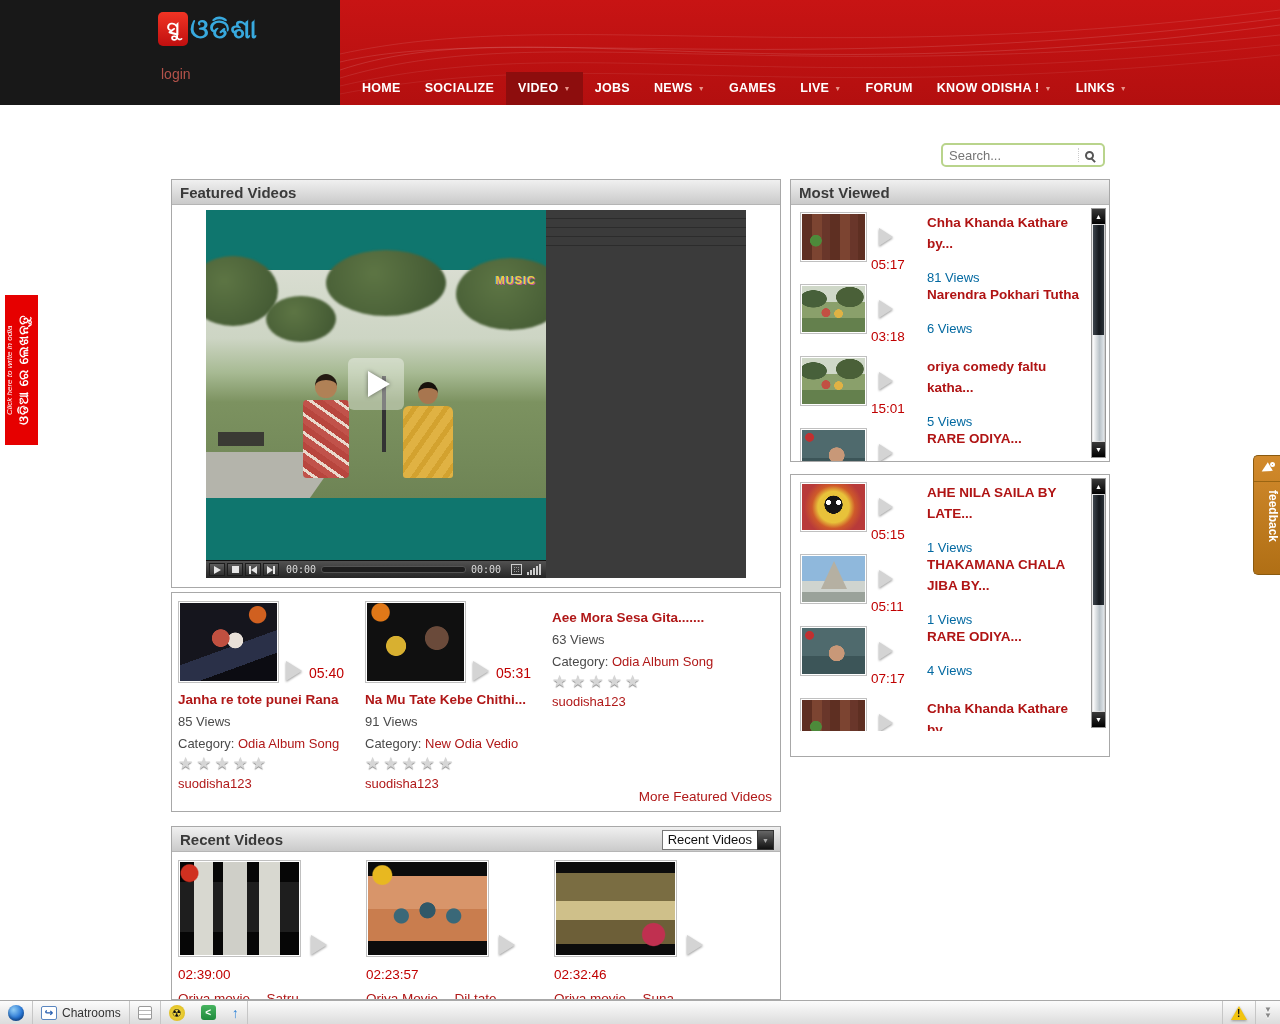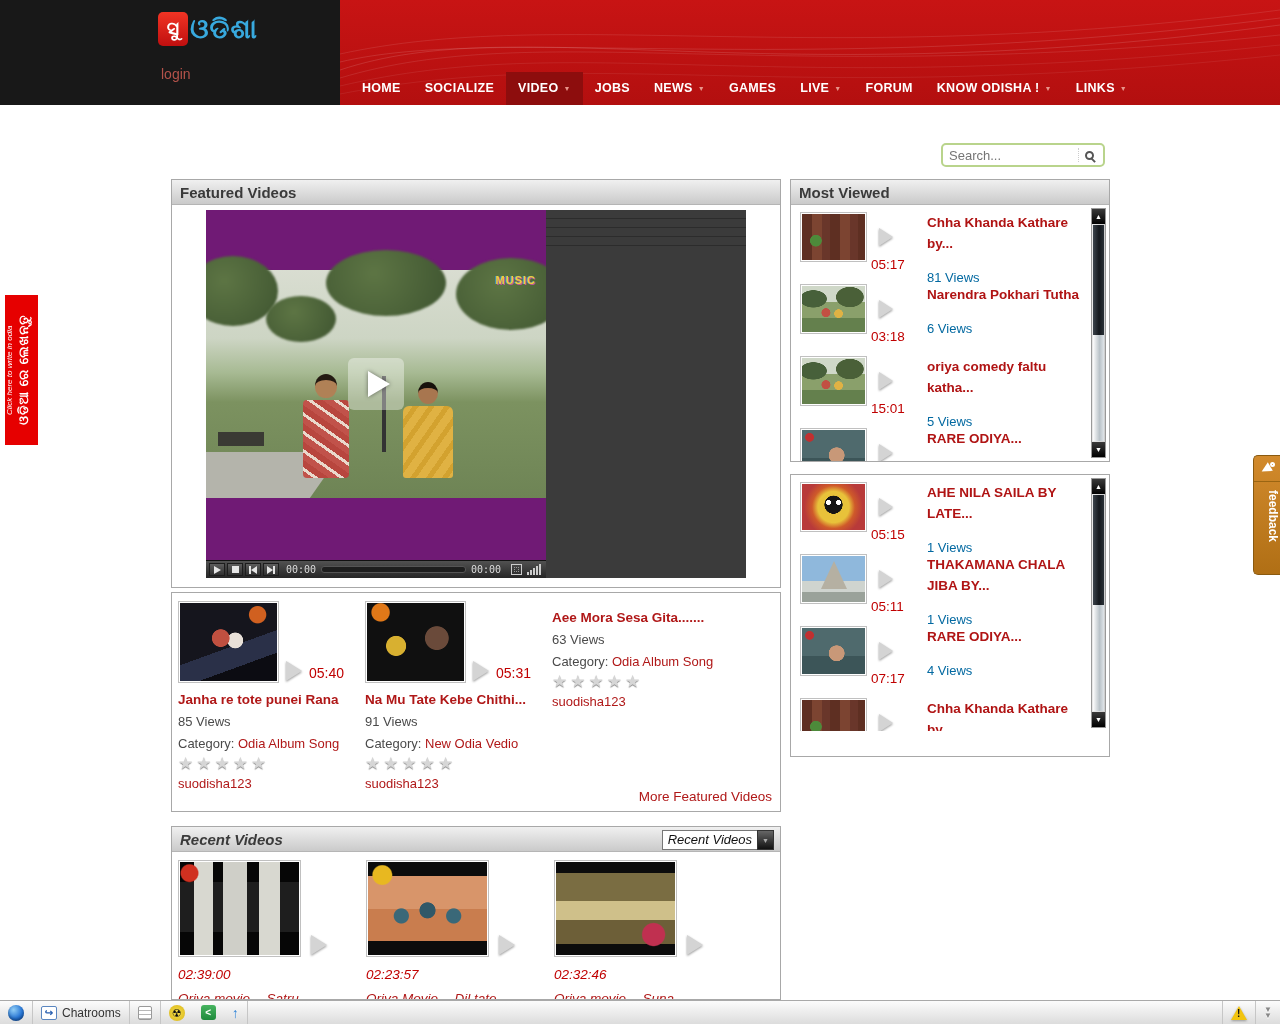--- a/index.html
+++ b/index.html
@@ -31,21 +31,21 @@
 
   
   .box { position:absolute; left:171px; width:610px; border:1px solid #a8a8a8; background:#fff; }
   .box-header { height:25px; background:linear-gradient(#f0f0f0,#cacaca); border-bottom:1px solid #b5b5b5;
                 display:flex; align-items:center; padding:0 8px; font-size:15px; font-weight:bold; color:#3a3a3a; }
 
   
   #featured-box { top:179px; height:409px; }
   .player-wrap { margin:5px 0 0 34px; width:540px; height:368px; display:flex; }
   .player { width:340px; height:368px; background:#000; position:relative; }
-  .screen { position:absolute; top:0; left:0; width:340px; height:350px; background:#701a75; overflow:hidden; cursor:pointer; }
+  .screen { position:absolute; top:0; left:0; width:340px; height:350px; background:#0f766e; overflow:hidden; cursor:pointer; }
   .scene { position:absolute; top:60px; left:0; width:340px; height:228px;
            background:linear-gradient(180deg,#d9ddd1 0%,#cdd5c4 30%,#a7ba93 45%,#7c9260 58%,#6e8455 100%); }
   .tree { position:absolute; border-radius:50%; background:radial-gradient(circle at 40% 35%,#5d7544,#3e5430); filter:blur(1px); }
   .bench { position:absolute; left:12px; bottom:52px; width:46px; height:14px; background:#3a3a34; }
   .path { position:absolute; left:-30px; bottom:0; width:150px; height:46px; background:#b4b4ab; transform:skewX(-35deg); }
   .pole { position:absolute; left:176px; bottom:46px; width:4px; height:76px; background:#333; }
   .man { position:absolute; left:96px; bottom:18px; width:48px; height:106px; }
   .man .head { width:22px; height:24px; margin:0 auto; background:#b08156; border-radius:50% 50% 45% 45%; border-top:6px solid #241a12; }
   .man .body { width:46px; height:78px; margin:2px auto 0;
                background:repeating-linear-gradient(35deg,#c1524a 0 6px,#ead9cc 6px 9px,#b8463e 9px 15px); border-radius:4px; }
@@ -152,21 +152,21 @@
            border-left:16px solid #d4d4d4; filter:drop-shadow(0 1px 1px #999); cursor:pointer; margin-bottom:2px; }
   .dur { color:#c00000; font-size:14px; margin-bottom:2px; }
   .card-title { color:#b01818; font-weight:bold; font-size:13.5px; margin-top:9px; cursor:pointer; }
   .meta { color:#4a4a4a; font-size:13px; margin-top:7px; }
   .cat-link { color:#b01818; cursor:pointer; }
   .stars { color:#d6d6d6; font-size:17px; letter-spacing:3px; text-shadow:0 1px 1px #888; margin-top:2px; cursor:pointer; }
   .user-link { color:#b01818; font-size:13px; margin-top:2px; cursor:pointer; }
   .more-link { position:absolute; right:8px; bottom:7px; color:#b01818; font-size:13.5px; cursor:pointer; }
 
   
-  #recent-box { top:826px; height:174px; overflow:hidden;font-style:italic; }
+  #recent-box { top:826px; height:174px; overflow:hidden; }
   .select { position:absolute; right:6px; top:3px; display:flex; height:20px; cursor:pointer; }
   .select-text { border:1px solid #777; border-right:none; background:#fff; padding:1px 5px 0; font-size:13px; font-weight:normal; color:#111; }
   .select-btn { width:17px; background:linear-gradient(#666,#111); border:1px solid #333; color:#aaa;
                 font-size:7px; display:flex; align-items:center; justify-content:center; }
   .rcard { position:absolute; top:33px; width:182px; }
   .rcard.c0 { left:6px; } .rcard.c1 { left:194px; } .rcard.c2 { left:382px; }
   .rcard .frame { width:123px; height:97px; }
   .rcard .thumbrow { align-items:flex-end; gap:10px; }
   .rdur { color:#c00000; font-size:13.5px; margin-top:10px; }
   .rtitle { color:#b01818; font-size:13.5px; margin-top:9px; cursor:pointer; }

